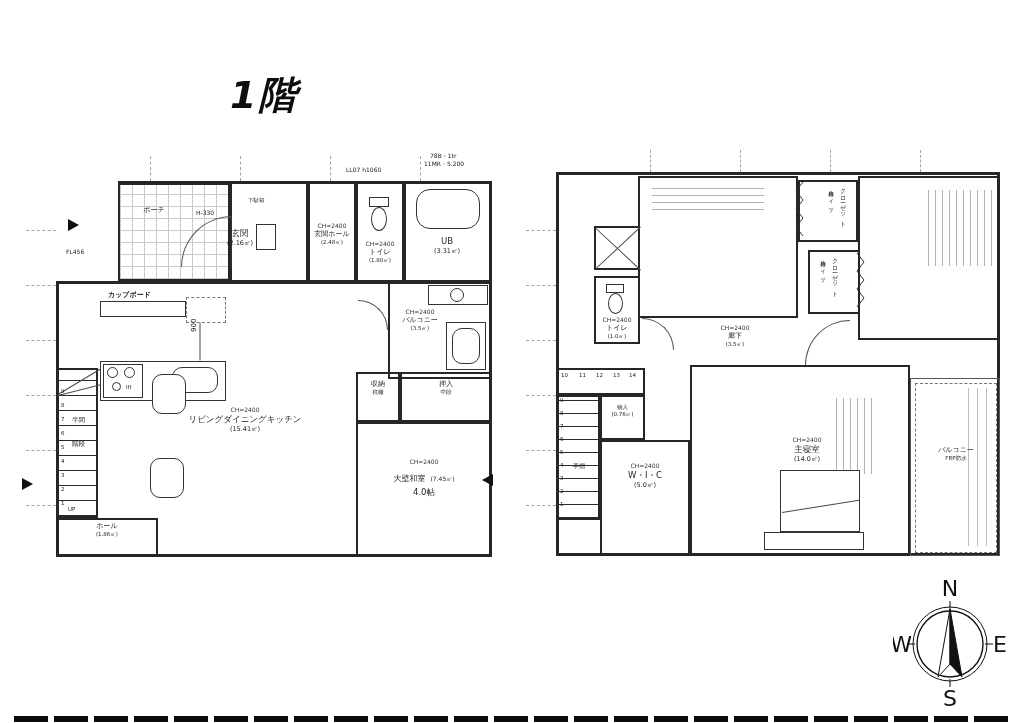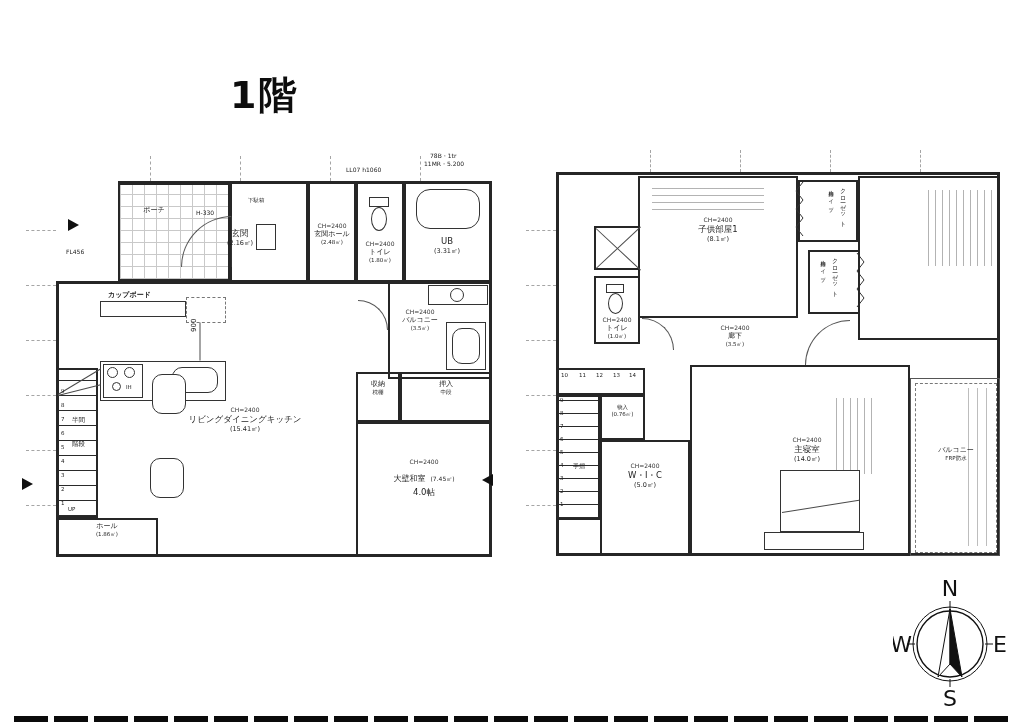--- a/index.html
+++ b/index.html
@@ -51,21 +51,21 @@
   
   .tri-r{position:absolute;width:0;height:0;border-top:6px solid transparent;border-bottom:6px solid transparent;border-left:11px solid #111;}
   .tri-l{position:absolute;width:0;height:0;border-top:6px solid transparent;border-bottom:6px solid transparent;border-right:11px solid #111;}
   .strip{position:absolute;}
 </style>
 </head>
 <body>
 
 <div id="canvas">
 
-  <div class="title" style="left:230px;top:70px;">1階</div>
+  <div class="title" style="left:230px;top:70px;font-style:italic;">1階</div>
 
   <div class="gdash-h" style="left:26px;top:230px;width:30px;"></div>
   <div class="gdash-h" style="left:26px;top:285px;width:30px;"></div>
   <div class="gdash-h" style="left:26px;top:340px;width:30px;"></div>
   <div class="gdash-h" style="left:26px;top:395px;width:30px;"></div>
   <div class="gdash-h" style="left:26px;top:450px;width:30px;"></div>
   <div class="gdash-h" style="left:26px;top:505px;width:30px;"></div>
   <div class="gdash-v" style="left:150px;top:156px;height:25px;"></div>
   <div class="gdash-v" style="left:240px;top:156px;height:25px;"></div>
   <div class="gdash-v" style="left:330px;top:156px;height:25px;"></div>
@@ -203,25 +203,20 @@
   </div>
 
   <div class="tri-r" style="left:68px;top:219px;"></div>
   <div class="tri-r" style="left:22px;top:478px;"></div>
   <div class="tri-l" style="left:482px;top:474px;"></div>
 
   <div class="room outer" style="left:556px;top:172px;width:444px;height:384px;"></div>
 
   <div class="room" style="left:638px;top:176px;width:160px;height:142px;"></div>
   <div class="strip hlines" style="left:652px;top:188px;width:112px;height:28px;"></div>
-  <div class="lbl" style="left:658px;top:216px;width:120px;">
-    <span class="ch">CH=2400</span>
-    <span class="nm">子供部屋1</span>
-    <span class="ar">(8.1㎡)</span>
-  </div>
 
   <div class="room" style="left:798px;top:180px;width:60px;height:62px;"></div>
   <svg width="10" height="58" style="position:absolute;left:795px;top:182px;">
     <polyline points="8,0 1,9 8,18 1,27 8,36 1,45 8,54" fill="none" stroke="#333" stroke-width="1"></polyline>
   </svg>
   <div class="vtext" style="left:838px;top:184px;height:56px;">クローゼット</div>
   <div class="vtext" style="left:828px;top:186px;height:54px;font-size:5px;">枕棚・パイプ</div>
 
   <div class="room" style="left:808px;top:250px;width:52px;height:64px;"></div>
   <svg width="10" height="58" style="position:absolute;left:855px;top:253px;">

